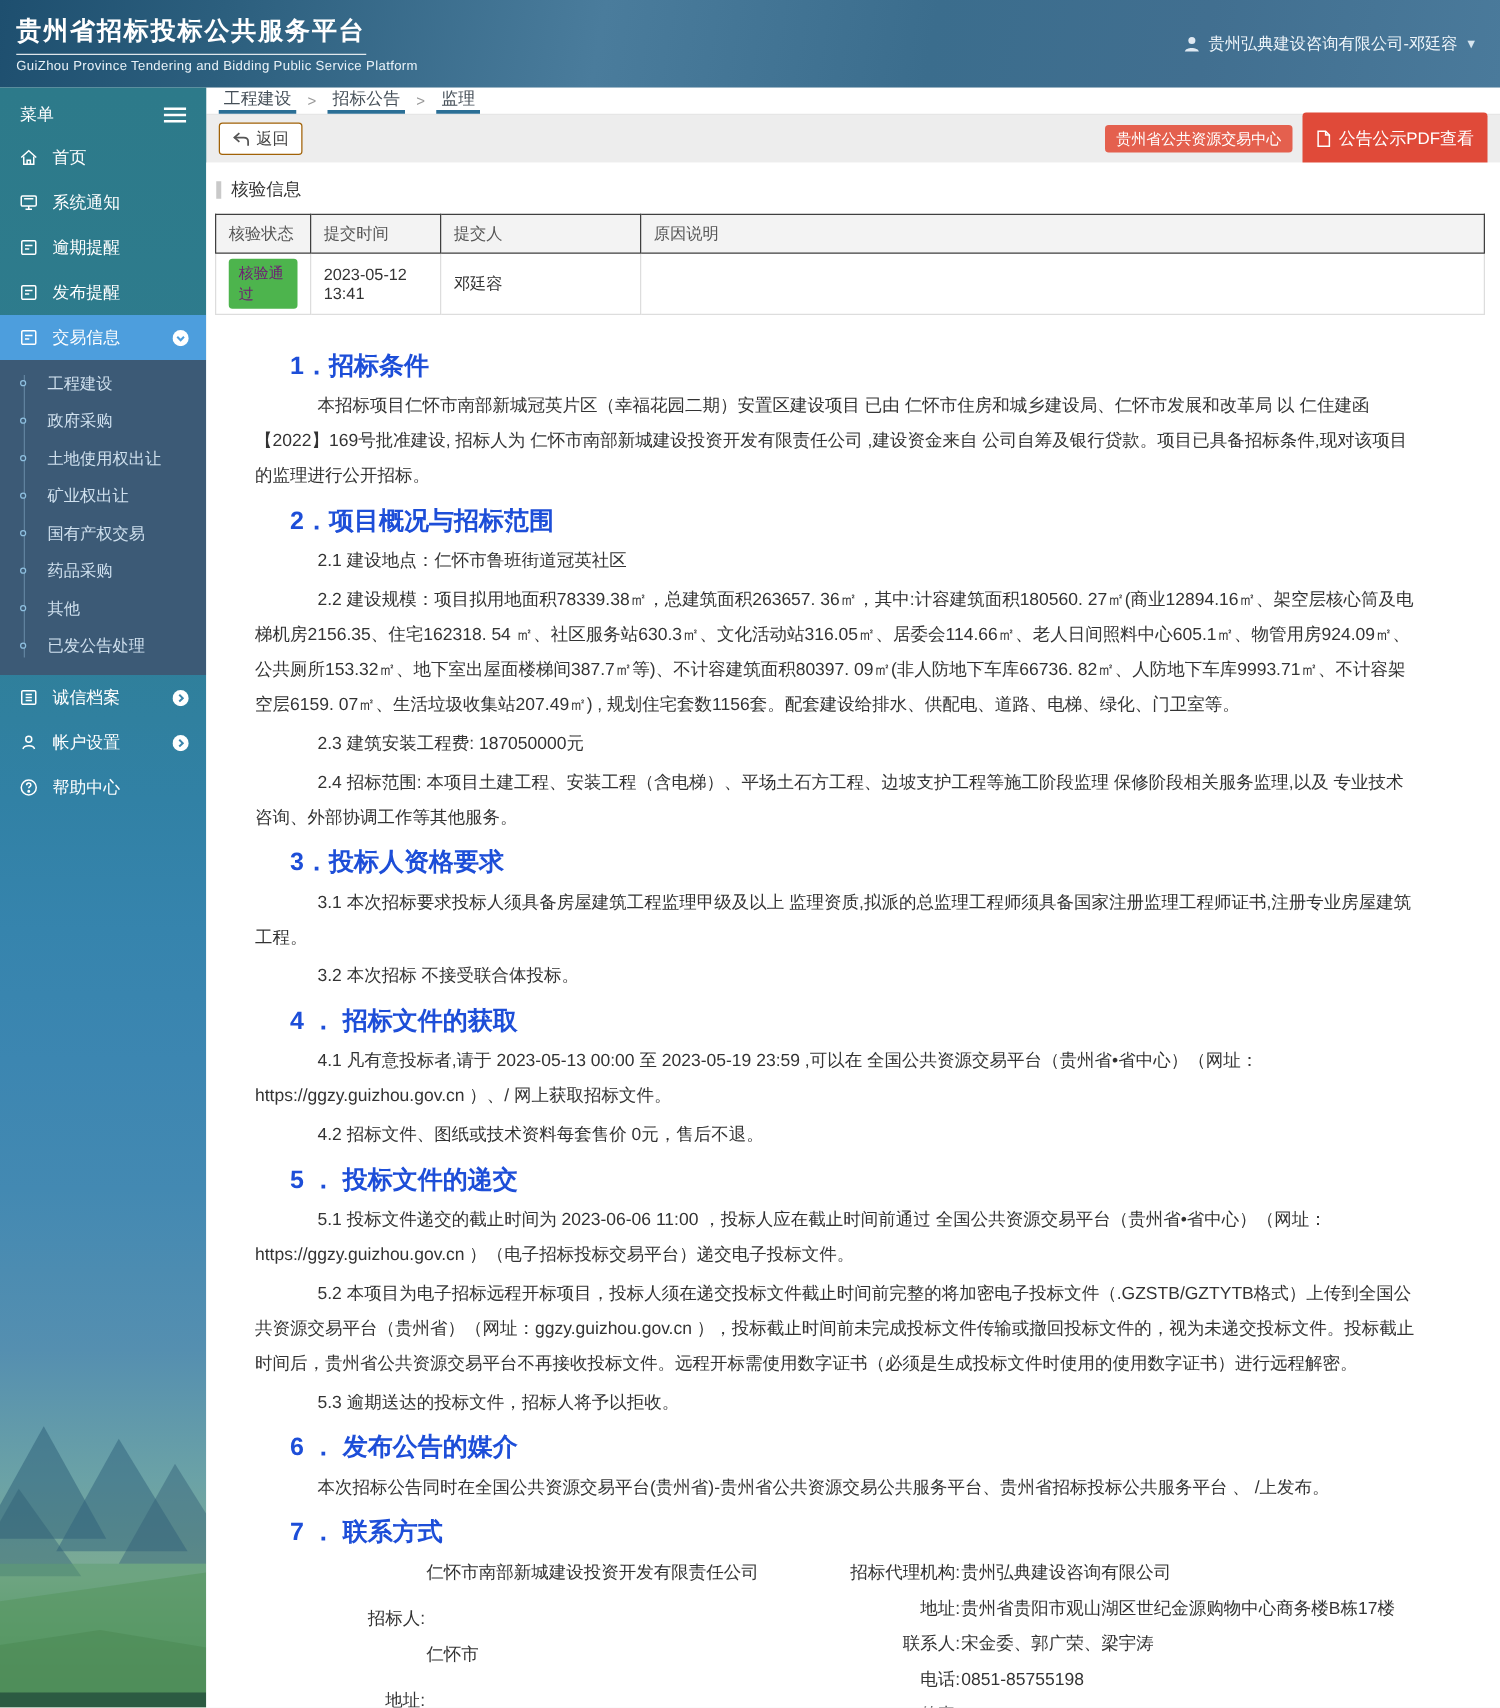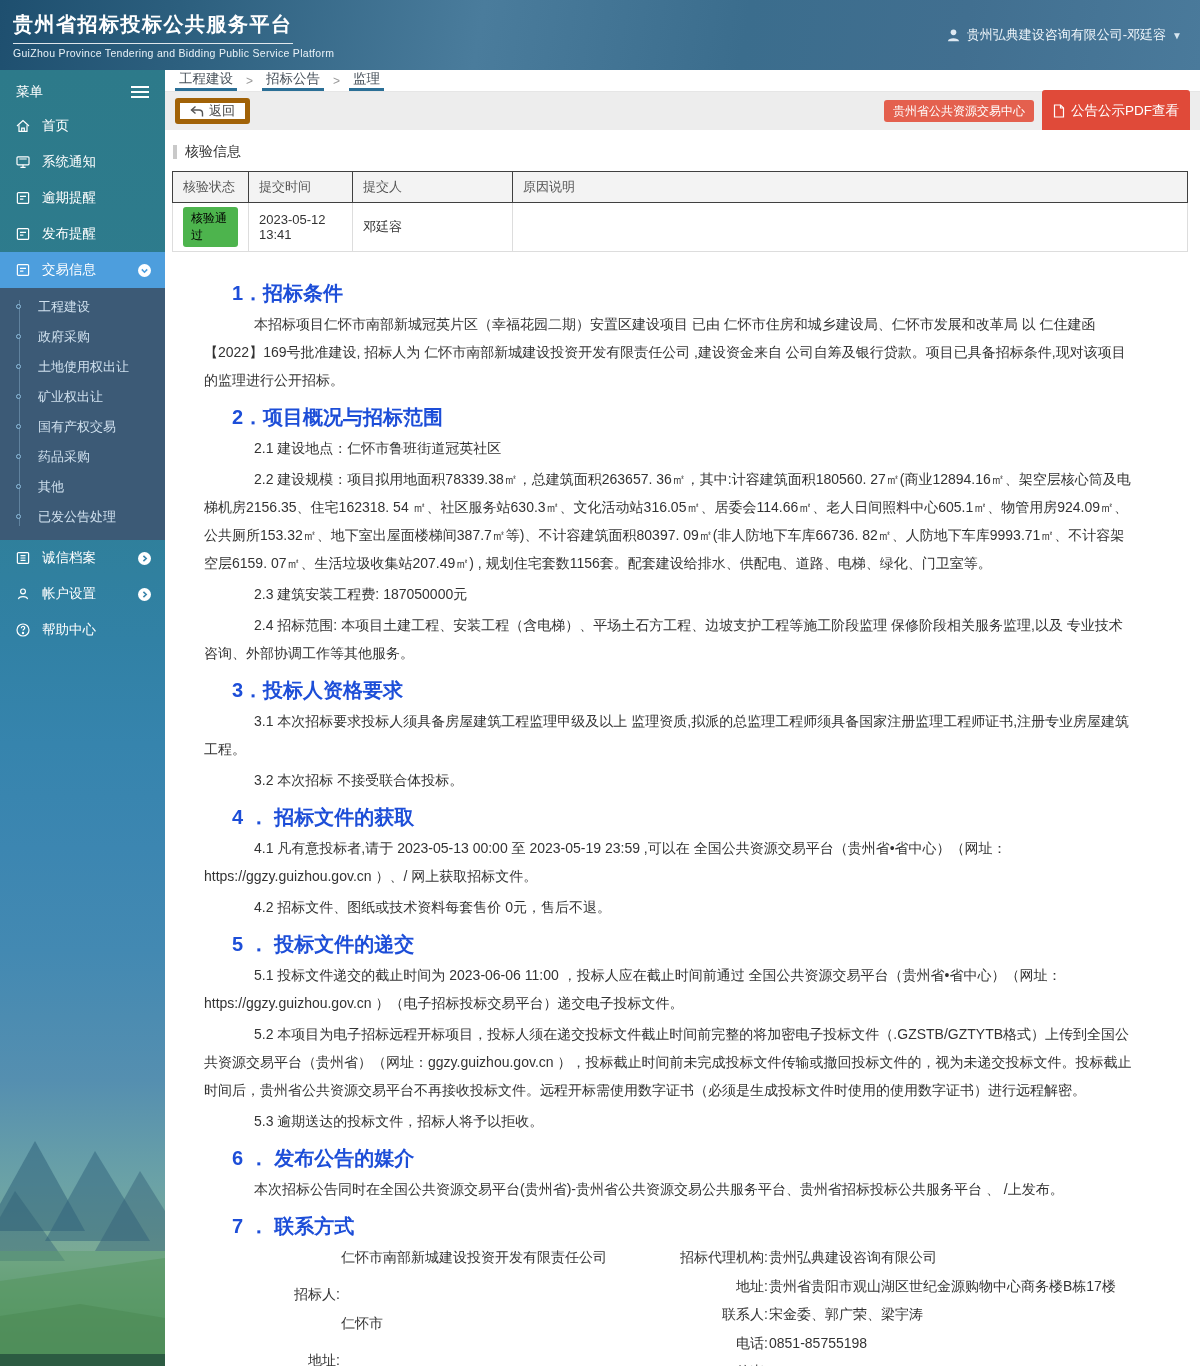--- a/index.html
+++ b/index.html
@@ -42,33 +42,33 @@
     position: absolute; left: 16px; top: 12px; width: 5px; height: 5px;
     border: 1px solid #8fc0e0; border-radius: 50%; background: #3c5a76;
   }
   .mountains { position: absolute; left: 0; bottom: 0; }
   
   .main { flex: 1; display: flex; flex-direction: column; min-width: 0; }
   .breadcrumb { height: 35px; background: #fff; display: flex; align-items: stretch; padding-left: 10px; gap: 9px; border-bottom: 1px solid #e6e6e6; }
   .crumb { display: flex; align-items: center; padding: 0 4px; font-size: 13.5px; color: #454f58; border-bottom: 3px solid #2b6f96; cursor: pointer; }
   .crumb-sep { display: flex; align-items: center; color: #999; font-size: 12px; }
   .toolbar { height: 38px; background: #ededed; display: flex; align-items: center; padding: 0 10px; }
-  .btn-back { background: #fff; border: 5px solid #a16207; border-radius: 3px; height: 26px; padding: 0 10px; font-size: 13px; color: #444; display: flex; align-items: center; gap: 5px; cursor: pointer; }
+  .btn-back { background: #fff; border: 1px solid #a16207; border-radius: 3px; height: 26px; padding: 0 10px; font-size: 13px; color: #444; display: flex; align-items: center; gap: 5px; cursor: pointer; }
   .toolbar-right { margin-left: auto; display: flex; align-items: center; gap: 8px; }
   .btn-center { background: #e4604e; color: #fff; font-size: 12px; height: 22px; padding: 0 9px; border-radius: 3px; border: none; display: flex; align-items: center; cursor: pointer; }
   .btn-pdf { background: #e04a39; color: #fff; font-size: 13.5px; height: 43px; padding: 0 11px; border-radius: 3px; border: none; display: flex; align-items: center; gap: 6px; cursor: pointer; }
   
   .panel { background: #fff; flex: 1; position: relative; }
   .section-title { display: flex; align-items: center; gap: 8px; padding: 13px 0 10px 8px; font-size: 14px; color: #333; }
   .section-bar { width: 4px; height: 14px; background: #c9c9c9; display: inline-block; }
   table.verify { width: calc(100% - 19px); margin: 0 12px 0 7px; border-collapse: collapse; font-size: 13px; table-layout: fixed; }
   table.verify th { background: #f3f3f3; border: 1px solid #404040; text-align: left; padding: 6px 10px; color: #555; font-weight: normal; }
   table.verify td { border: 1px solid #ddd; padding: 4px 10px; color: #333; height: 27px; }
   .col-status { width: 76px; } .col-time { width: 104px; } .col-sub { width: 160px; }
-  .badge-pass { background: #4db44d; color: #000000; font-size: 12px; padding: 3px 8px; border-radius: 3px; display: inline-block; }
+  .badge-pass { background: #4db44d; color: #701a75; font-size: 12px; padding: 3px 8px; border-radius: 3px; display: inline-block; }
   
   .doc { margin: 28px 66px 0 39px; color: #333; font-size: 14px; }
   .doc-h { font-weight: bold; color: #1d4ed8; padding-left: 28px; line-height: 26px; margin: 10px 0 4px; font-size: 20px; }
   .doc-p { text-indent: 50px; line-height: 28px; margin: 3px 0; }
   .contacts { display: flex; margin-top: 4px; }
   .c-col { display: flex; flex-direction: column; }
   .c-col-left { width: 436px; }
   .c-col-right { flex: 1; }
   .c-line { display: flex; line-height: 28.5px; }
   .c-col-left .c-label { width: 136px; text-align: right; margin-top: 37px; }

